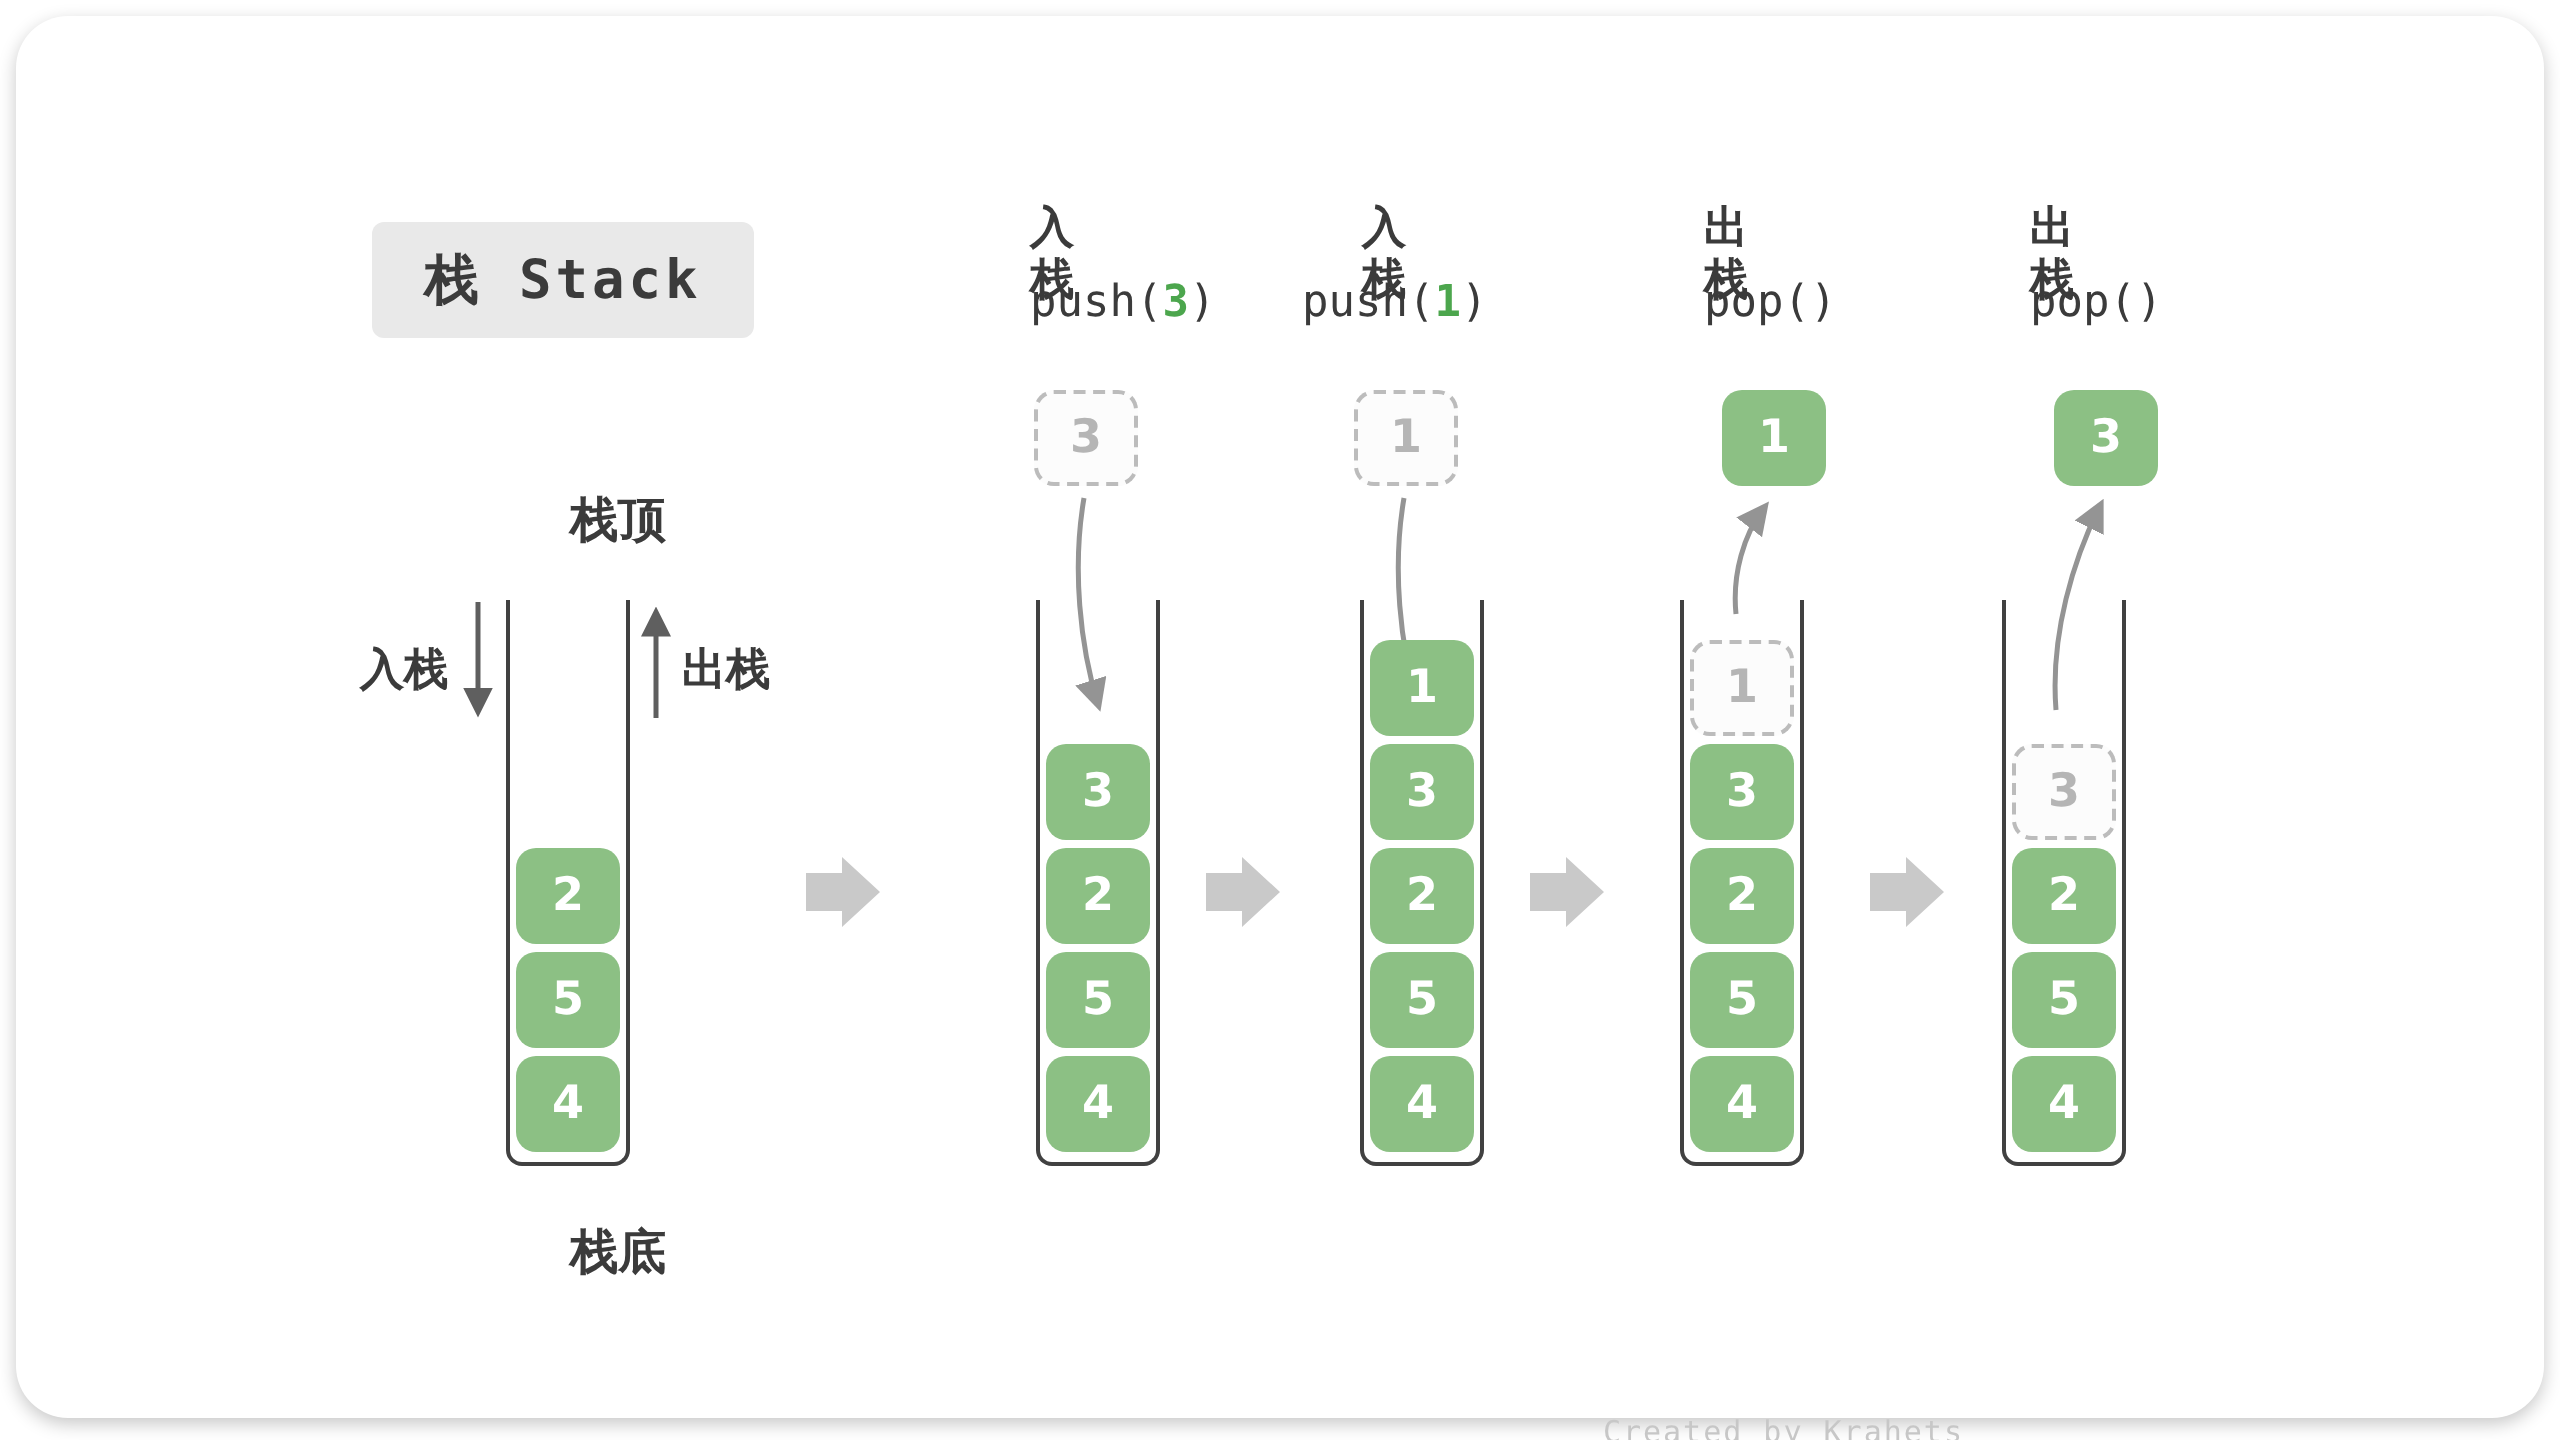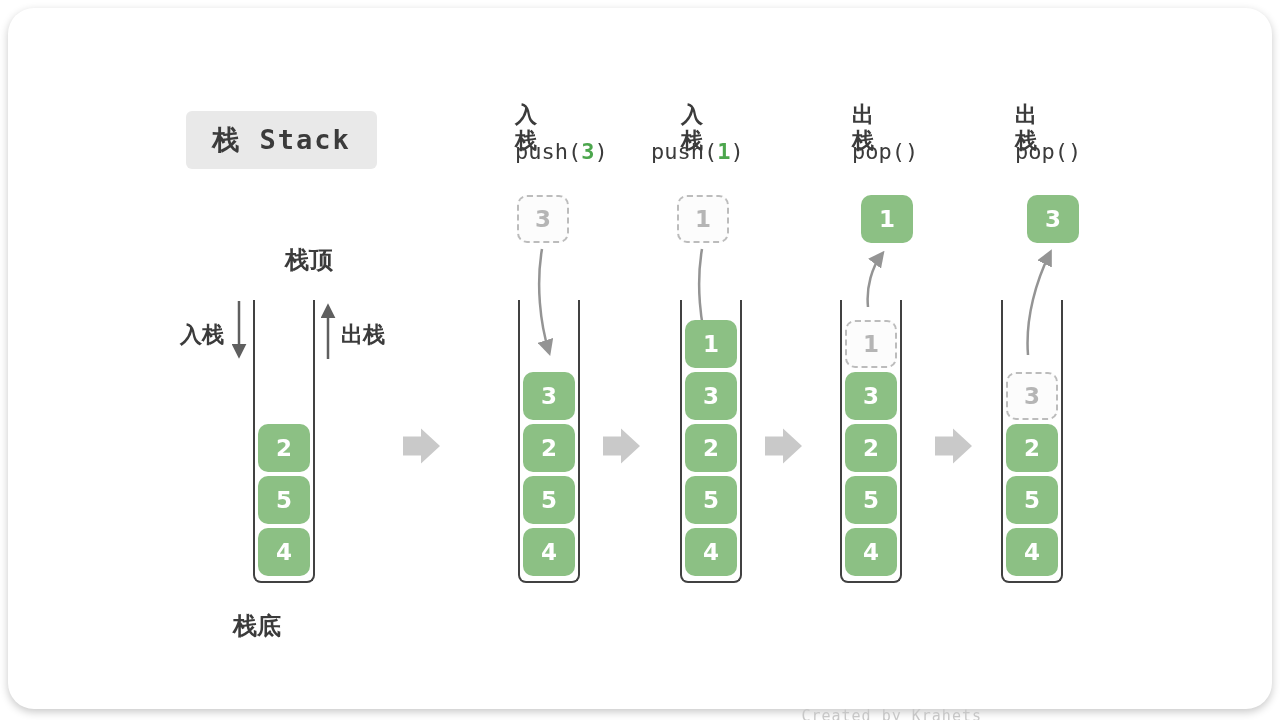--- a/index.html
+++ b/index.html
@@ -41,21 +41,21 @@
 </style>
 </head>
 <body>
 
 <div id="stage">
   <div class="card"></div>
 
   <div class="abs title-box">栈 Stack</div>
 
   <div class="abs cjk-label" style="left:233px; top:244px; width:100px; text-align:right; font-size:24px;">栈顶</div>
-  <div class="abs cjk-label" style="left:233px; top:610px; width:100px; text-align:left; font-size:24px;">栈底</div>
+  <div class="abs cjk-label" style="left:233px; top:610px; width:100px; text-align:right; font-size:24px;">栈底</div>
   <div class="abs cjk-label" style="left:148px; top:320px; width:76px; text-align:right; font-size:22px;">入栈</div>
   <div class="abs cjk-label" style="left:341px; top:320px; width:76px; text-align:left; font-size:22px;">出栈</div>
 
   <svg class="overlay" width="1280" height="720">
     <defs>
       <marker id="ah-gray" viewBox="0 0 10 10" refX="7.5" refY="5" markerWidth="6.5" markerHeight="6.5" orient="auto-start-reverse">
         <path d="M0 0 L10 5 L0 10 Z" fill="#949494"></path>
       </marker>
       <marker id="ah-dark" viewBox="0 0 10 10" refX="7.5" refY="5" markerWidth="6" markerHeight="6" orient="auto-start-reverse">
         <path d="M0 0 L10 5 L0 10 Z" fill="#5F5F5F"></path>

